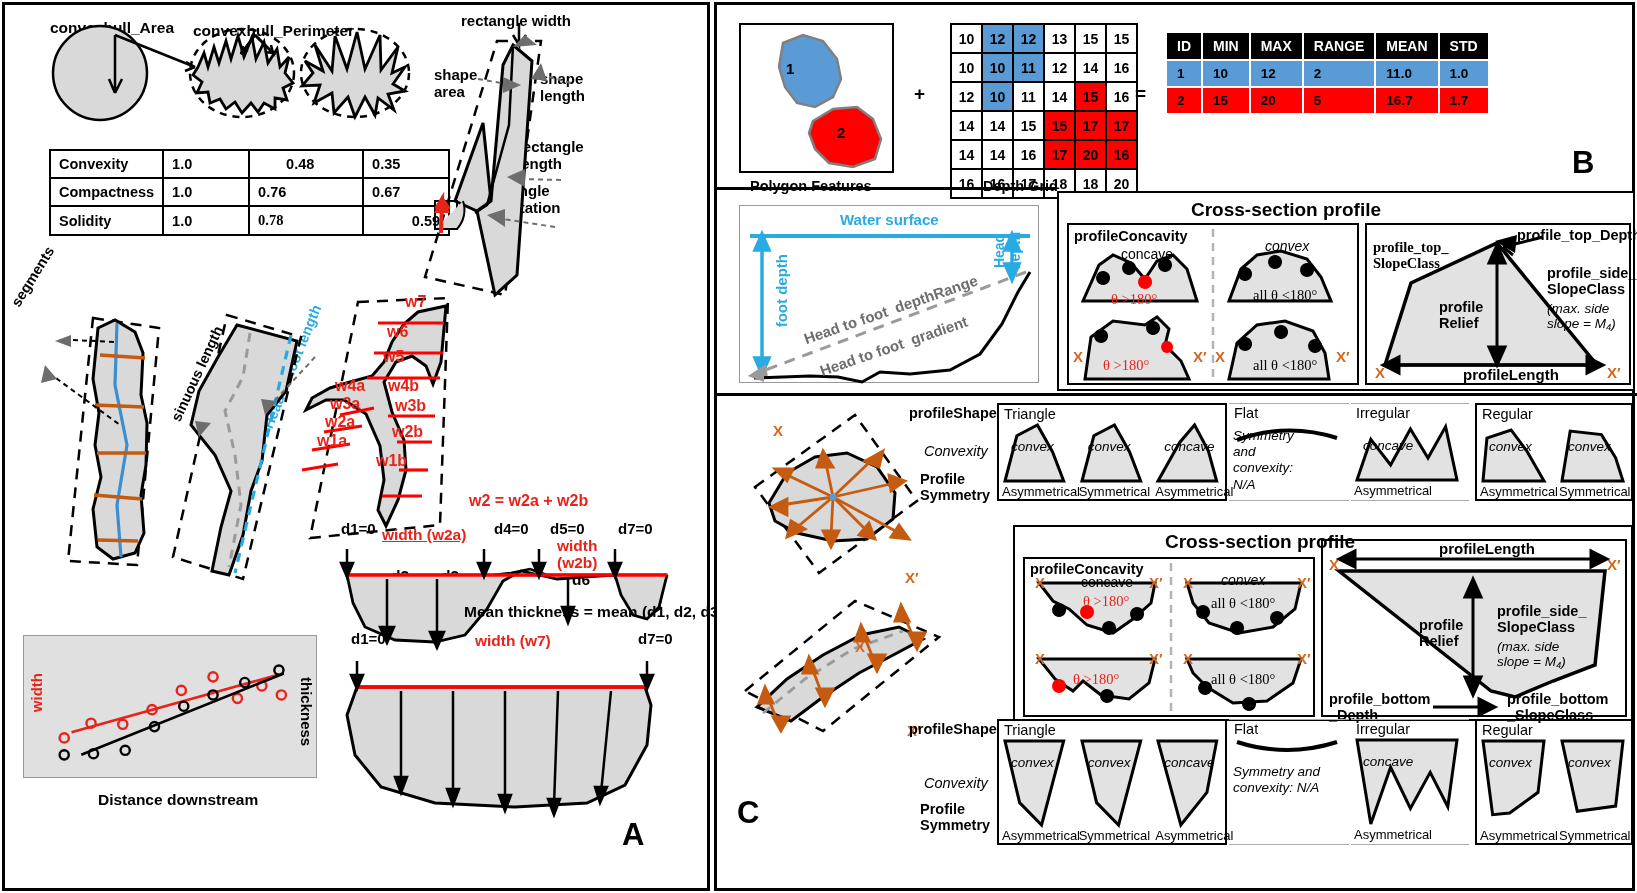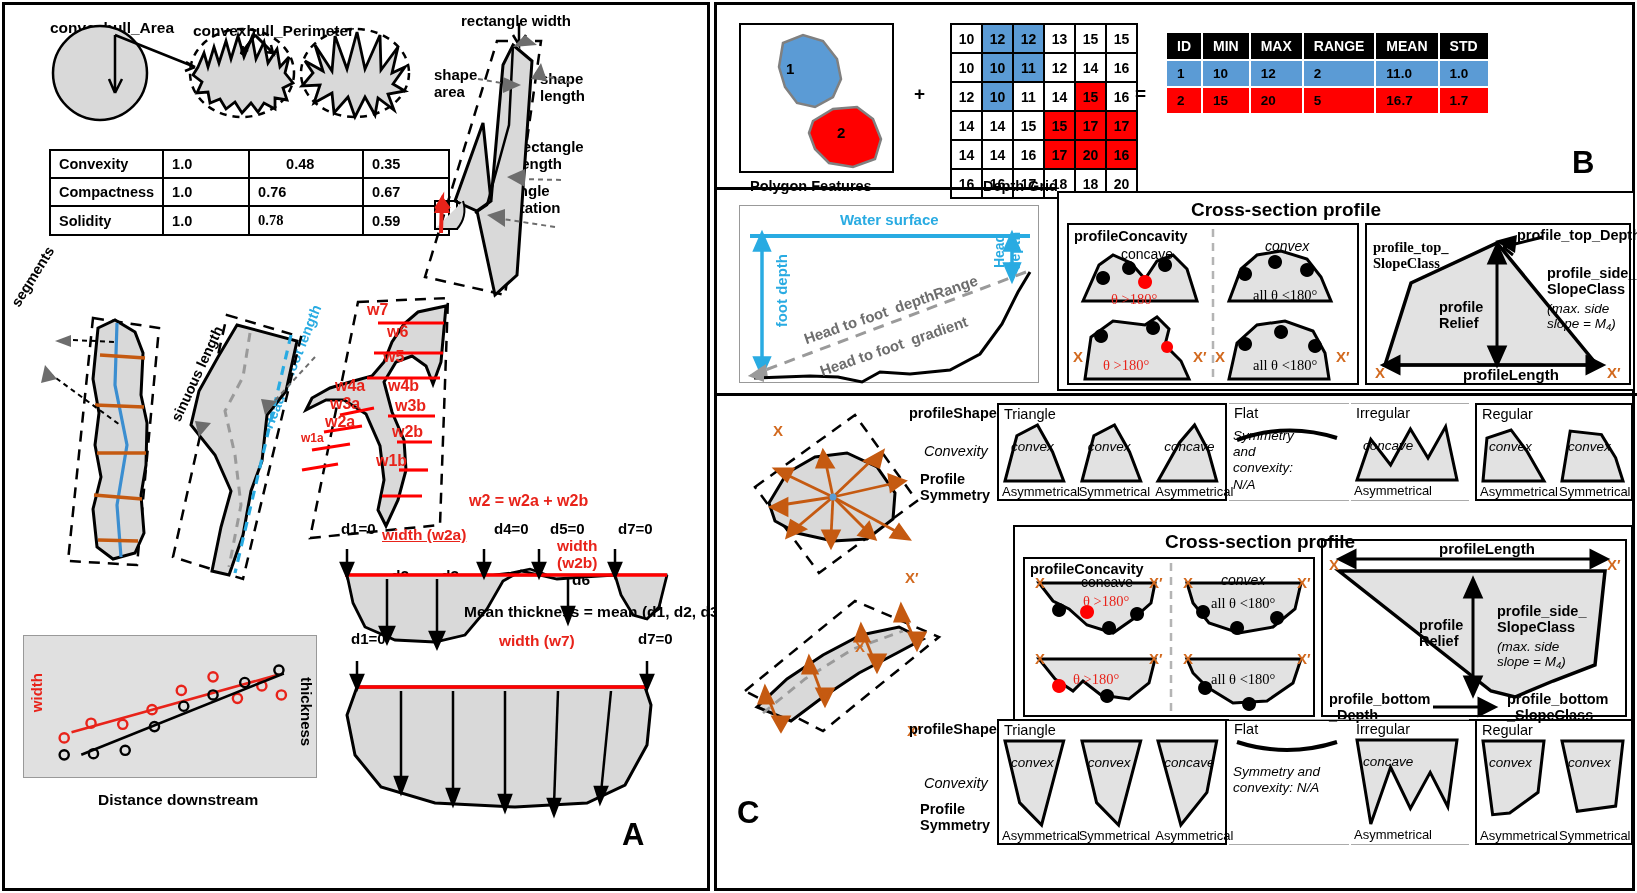--- a/index.html
+++ b/index.html
@@ -71,21 +71,21 @@
           <tr>
             <td>Compactness</td>
             <td style="width: 68px;">1.0</td>
             <td style="width: 68px;">0.76</td>
             <td style="width: 68px; margin-top: 36px;">0.67</td>
           </tr>
           <tr>
             <td>Solidity</td>
             <td style="width: 68px;">1.0</td>
             <td style="width: 68px; font-family: Liberation Serif, serif;">0.78</td>
-            <td style="width: 68px;">0.59</td>
+            <td style="width: 68px; text-align: right;">0.59</td>
           </tr>
         </tbody>
     </table>
 
     <div class="lbl" style="left:456px;top:8px;font-size:15px;">rectangle width</div>
     <div class="lbl" style="left:429px;top:62px;font-size:15px;">shape
 area</div>
     <div class="lbl" style="left:535px;top:66px;font-size:15px;">shape
 length</div>
     <div class="lbl" style="left:512px;top:134px;font-size:15px;">rectangle
@@ -152,30 +152,30 @@
         <line x1="88" y1="126" x2="135" y2="126"></line>
         <line x1="24" y1="142" x2="62" y2="136"></line>
         <line x1="97" y1="152" x2="132" y2="152"></line>
         <line x1="12" y1="160" x2="50" y2="154"></line>
         <line x1="99" y1="180" x2="128" y2="180"></line>
         <line x1="2" y1="180" x2="38" y2="174"></line>
         <line x1="82" y1="206" x2="122" y2="206"></line>
       </g>
     </svg>
     <div class="lbl red" id="wlabels" style="left:0;top:0;width:0;height:0;"></div>
-    <div class="lbl red" style="left:362px;top:288px;font-size:16px;margin-top:8px;">w7</div>
+    <div class="lbl red" style="left:400px;top:288px;font-size:16px;">w7</div>
     <div class="lbl red" style="left:382px;top:318px;font-size:16px;">w6</div>
     <div class="lbl red" style="left:378px;top:343px;font-size:16px;">w5</div>
     <div class="lbl red" style="left:330px;top:372px;font-size:16px;">w4a</div>
     <div class="lbl red" style="left:383px;top:372px;font-size:16px;">w4b</div>
     <div class="lbl red" style="left:325px;top:390px;font-size:16px;">w3a</div>
     <div class="lbl red" style="left:390px;top:392px;font-size:16px;">w3b</div>
     <div class="lbl red" style="left:320px;top:408px;font-size:16px;">w2a</div>
     <div class="lbl red" style="left:387px;top:418px;font-size:16px;">w2b</div>
-    <div class="lbl red" style="left:296px;top:427px;font-size:12px;">w1a</div>
+    <div class="lbl red" style="left:312px;top:427px;font-size:16px;">w1a</div>
     <div class="lbl red" style="left:371px;top:447px;font-size:16px;">w1b</div>
 
     <div class="lbl red" style="left:464px;top:487px;font-size:16px;">w2 = w2a + w2b</div>
 
     <div class="lbl" style="left:336px;top:516px;font-size:15px;">d1=0</div>
     <div class="lbl red" style="left:377px;top:521px;font-size:15.5px;text-decoration:underline;">width (w2a)</div>
     <div class="lbl" style="left:489px;top:516px;font-size:15px;">d4=0</div>
     <div class="lbl" style="left:545px;top:516px;font-size:15px;">d5=0</div>
     <div class="lbl" style="left:613px;top:516px;font-size:15px;">d7=0</div>
     <div class="lbl red" style="left:552px;top:532px;font-size:15.5px;text-align:center;">width
@@ -203,21 +203,21 @@
         <line x1="243" y1="74" x2="243" y2="108"></line>
           <polygon points="243,118 237,102 249,102"></polygon>
         <line x1="290" y1="44" x2="290" y2="64"></line>
           <polygon points="290,72 284,58 296,58"></polygon>
       </g>
     </svg>
 
     <div class="lbl" style="left:459px;top:598px;font-size:15.5px;">Mean thickness = mean (d1, d2, d3, etc)</div>
 
     <div class="lbl" style="left:346px;top:626px;font-size:15px;">d1=0</div>
-    <div class="lbl red" style="left:494px;top:627px;font-size:15.5px;">width (w7)</div>
+    <div class="lbl red" style="left:470px;top:627px;font-size:15.5px;">width (w7)</div>
     <div class="lbl" style="left:633px;top:626px;font-size:15px;">d7=0</div>
     <div class="lbl" style="left:404px;top:718px;font-size:15.5px;">d2</div>
     <div class="lbl" style="left:456px;top:718px;font-size:15.5px;">d3</div>
     <div class="lbl" style="left:508px;top:718px;font-size:15.5px;">d4</div>
     <div class="lbl" style="left:561px;top:718px;font-size:15.5px;">d5</div>
     <div class="lbl" style="left:610px;top:716px;font-size:15.5px;">d6</div>
 
     <svg class="abs" style="left:320px;top:610px;" width="380" height="200">
       <path d="M32 72 L22 100 L30 140 L56 172 L110 188 L190 192 L262 188 L300 170 L322 130 L326 90 L320 72 Z" fill="#d9d9d9" stroke="#000" stroke-width="3"></path>
       <line x1="32" y1="72" x2="322" y2="72" stroke="#FF0000" stroke-width="3.6"></line>

